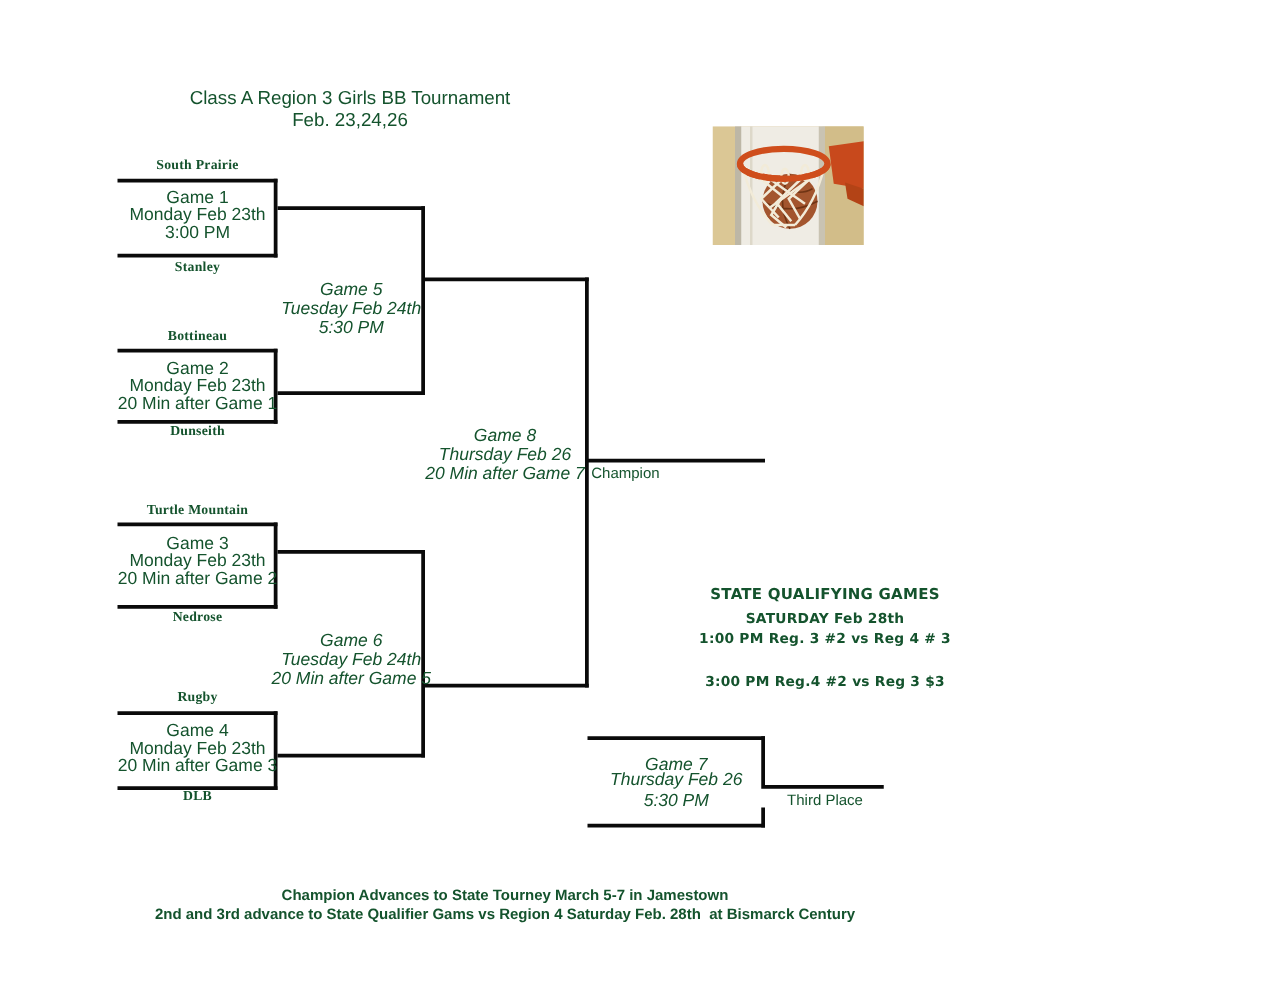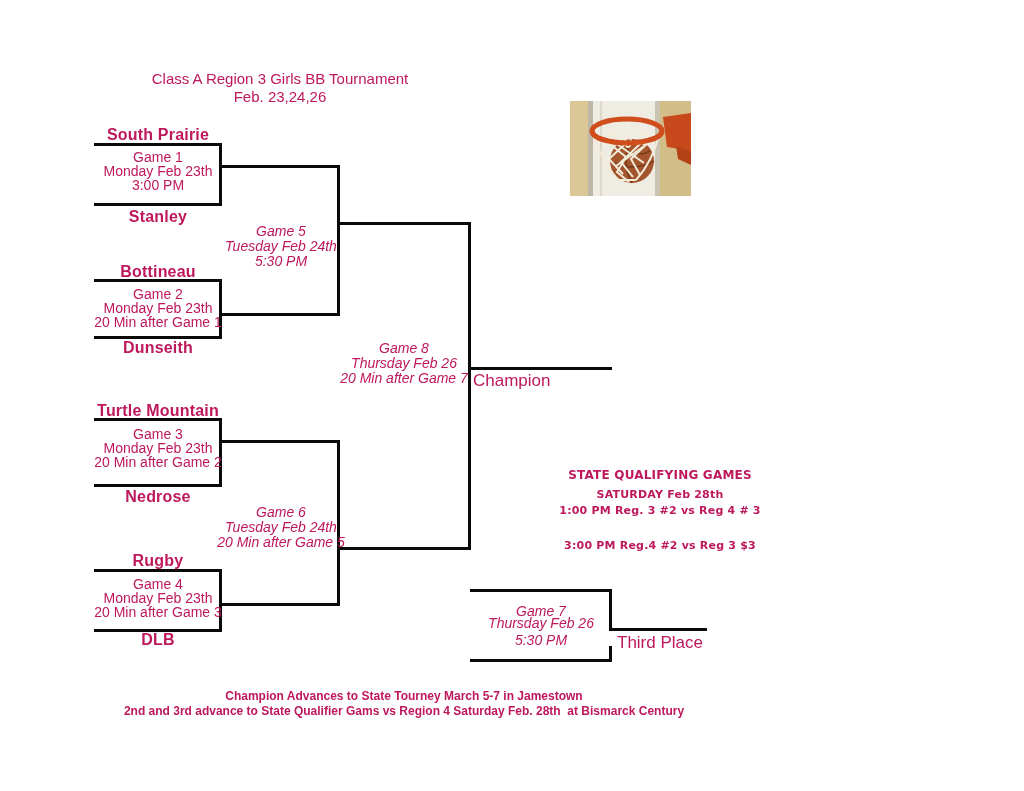--- a/index.html
+++ b/index.html
@@ -1,39 +1,39 @@
 <!DOCTYPE html>
 <html><head>
 <meta charset="utf-8">
 <style>
   html,body{margin:0;padding:0;background:#ffffff;}
   .page{position:relative;width:1024px;height:791px;background:#ffffff;overflow:hidden;
-        font-family:"Liberation Sans",sans-serif;color:#be185d;}
+        font-family:"Liberation Sans",sans-serif;color:#14532d;}
   
   .hl,.vl{position:absolute;background:#0a0a0a;}
   .hl{height:3px;}
   .vl{width:3px;}
   
   .title{position:absolute;left:80px;top:70px;width:400px;text-align:center;
          font-size:15px;line-height:18px;font-weight:400;}
   
   .team{position:absolute;left:94px;width:128px;text-align:center;
-        font-family:Liberation Sans, sans-serif;font-weight:bold;font-size:16px;letter-spacing:.2px;}
+        font-family:Liberation Serif, serif;font-weight:bold;font-size:11px;letter-spacing:.2px;}
   
   .ginfo{position:absolute;text-align:center;font-size:14px;line-height:14px;}
   .ginfo.wide{width:140px;line-height:15px;font-style:italic;}
   .g7time{margin-top:5px;}
   
-  .plain{position:absolute;font-size:17px;}
+  .plain{position:absolute;font-size:12px;}
   
   .qual{position:absolute;left:548px;width:224px;text-align:center;
         font-family:"DejaVu Sans",sans-serif;font-weight:bold;font-size:11px;letter-spacing:.2px;}
   
   .footer{position:absolute;left:94px;width:620px;text-align:center;
-          font-weight:bold;font-size:12px;white-space:pre-wrap;}
+          font-weight:bold;font-size:12px;white-space:pre-wrap;margin-top:20px;}
   .photo{position:absolute;left:570px;top:101px;width:121px;height:95px;}
 </style>
 </head>
 <body>
 
 <div class="page">
 
   <div class="title">
     <div>Class A Region 3 Girls BB Tournament</div>
     <div>Feb. 23,24,26</div>

